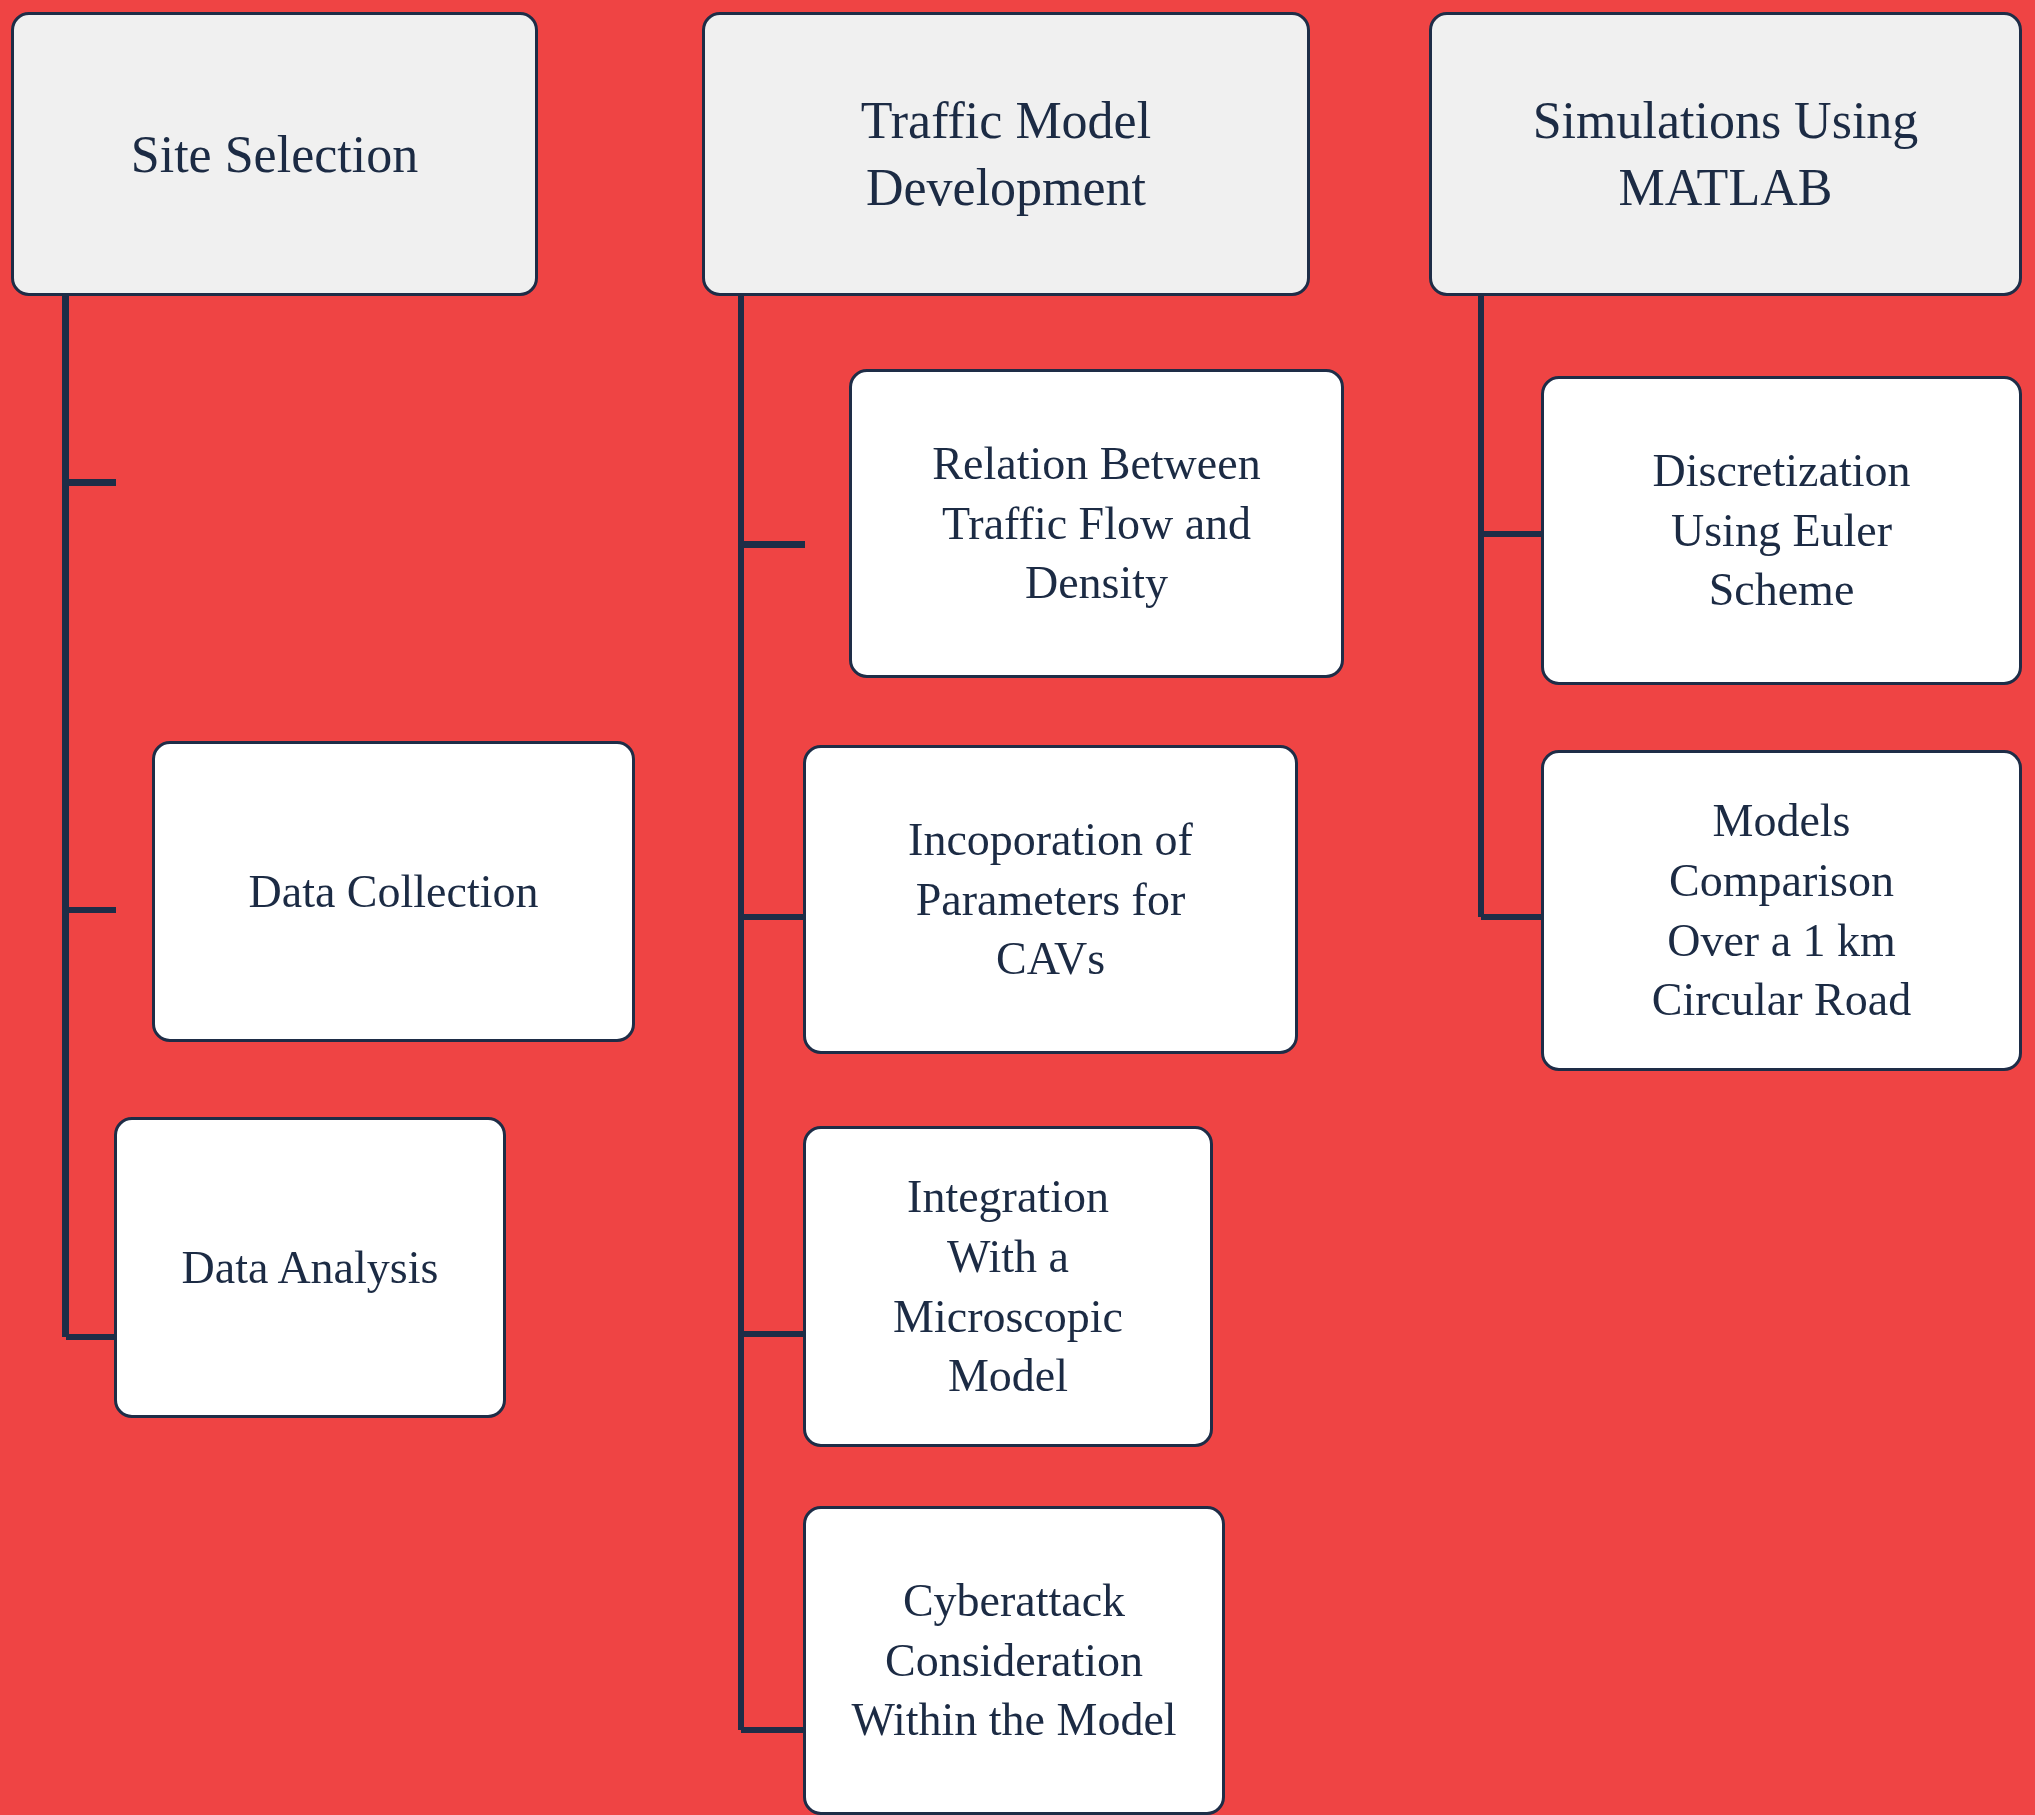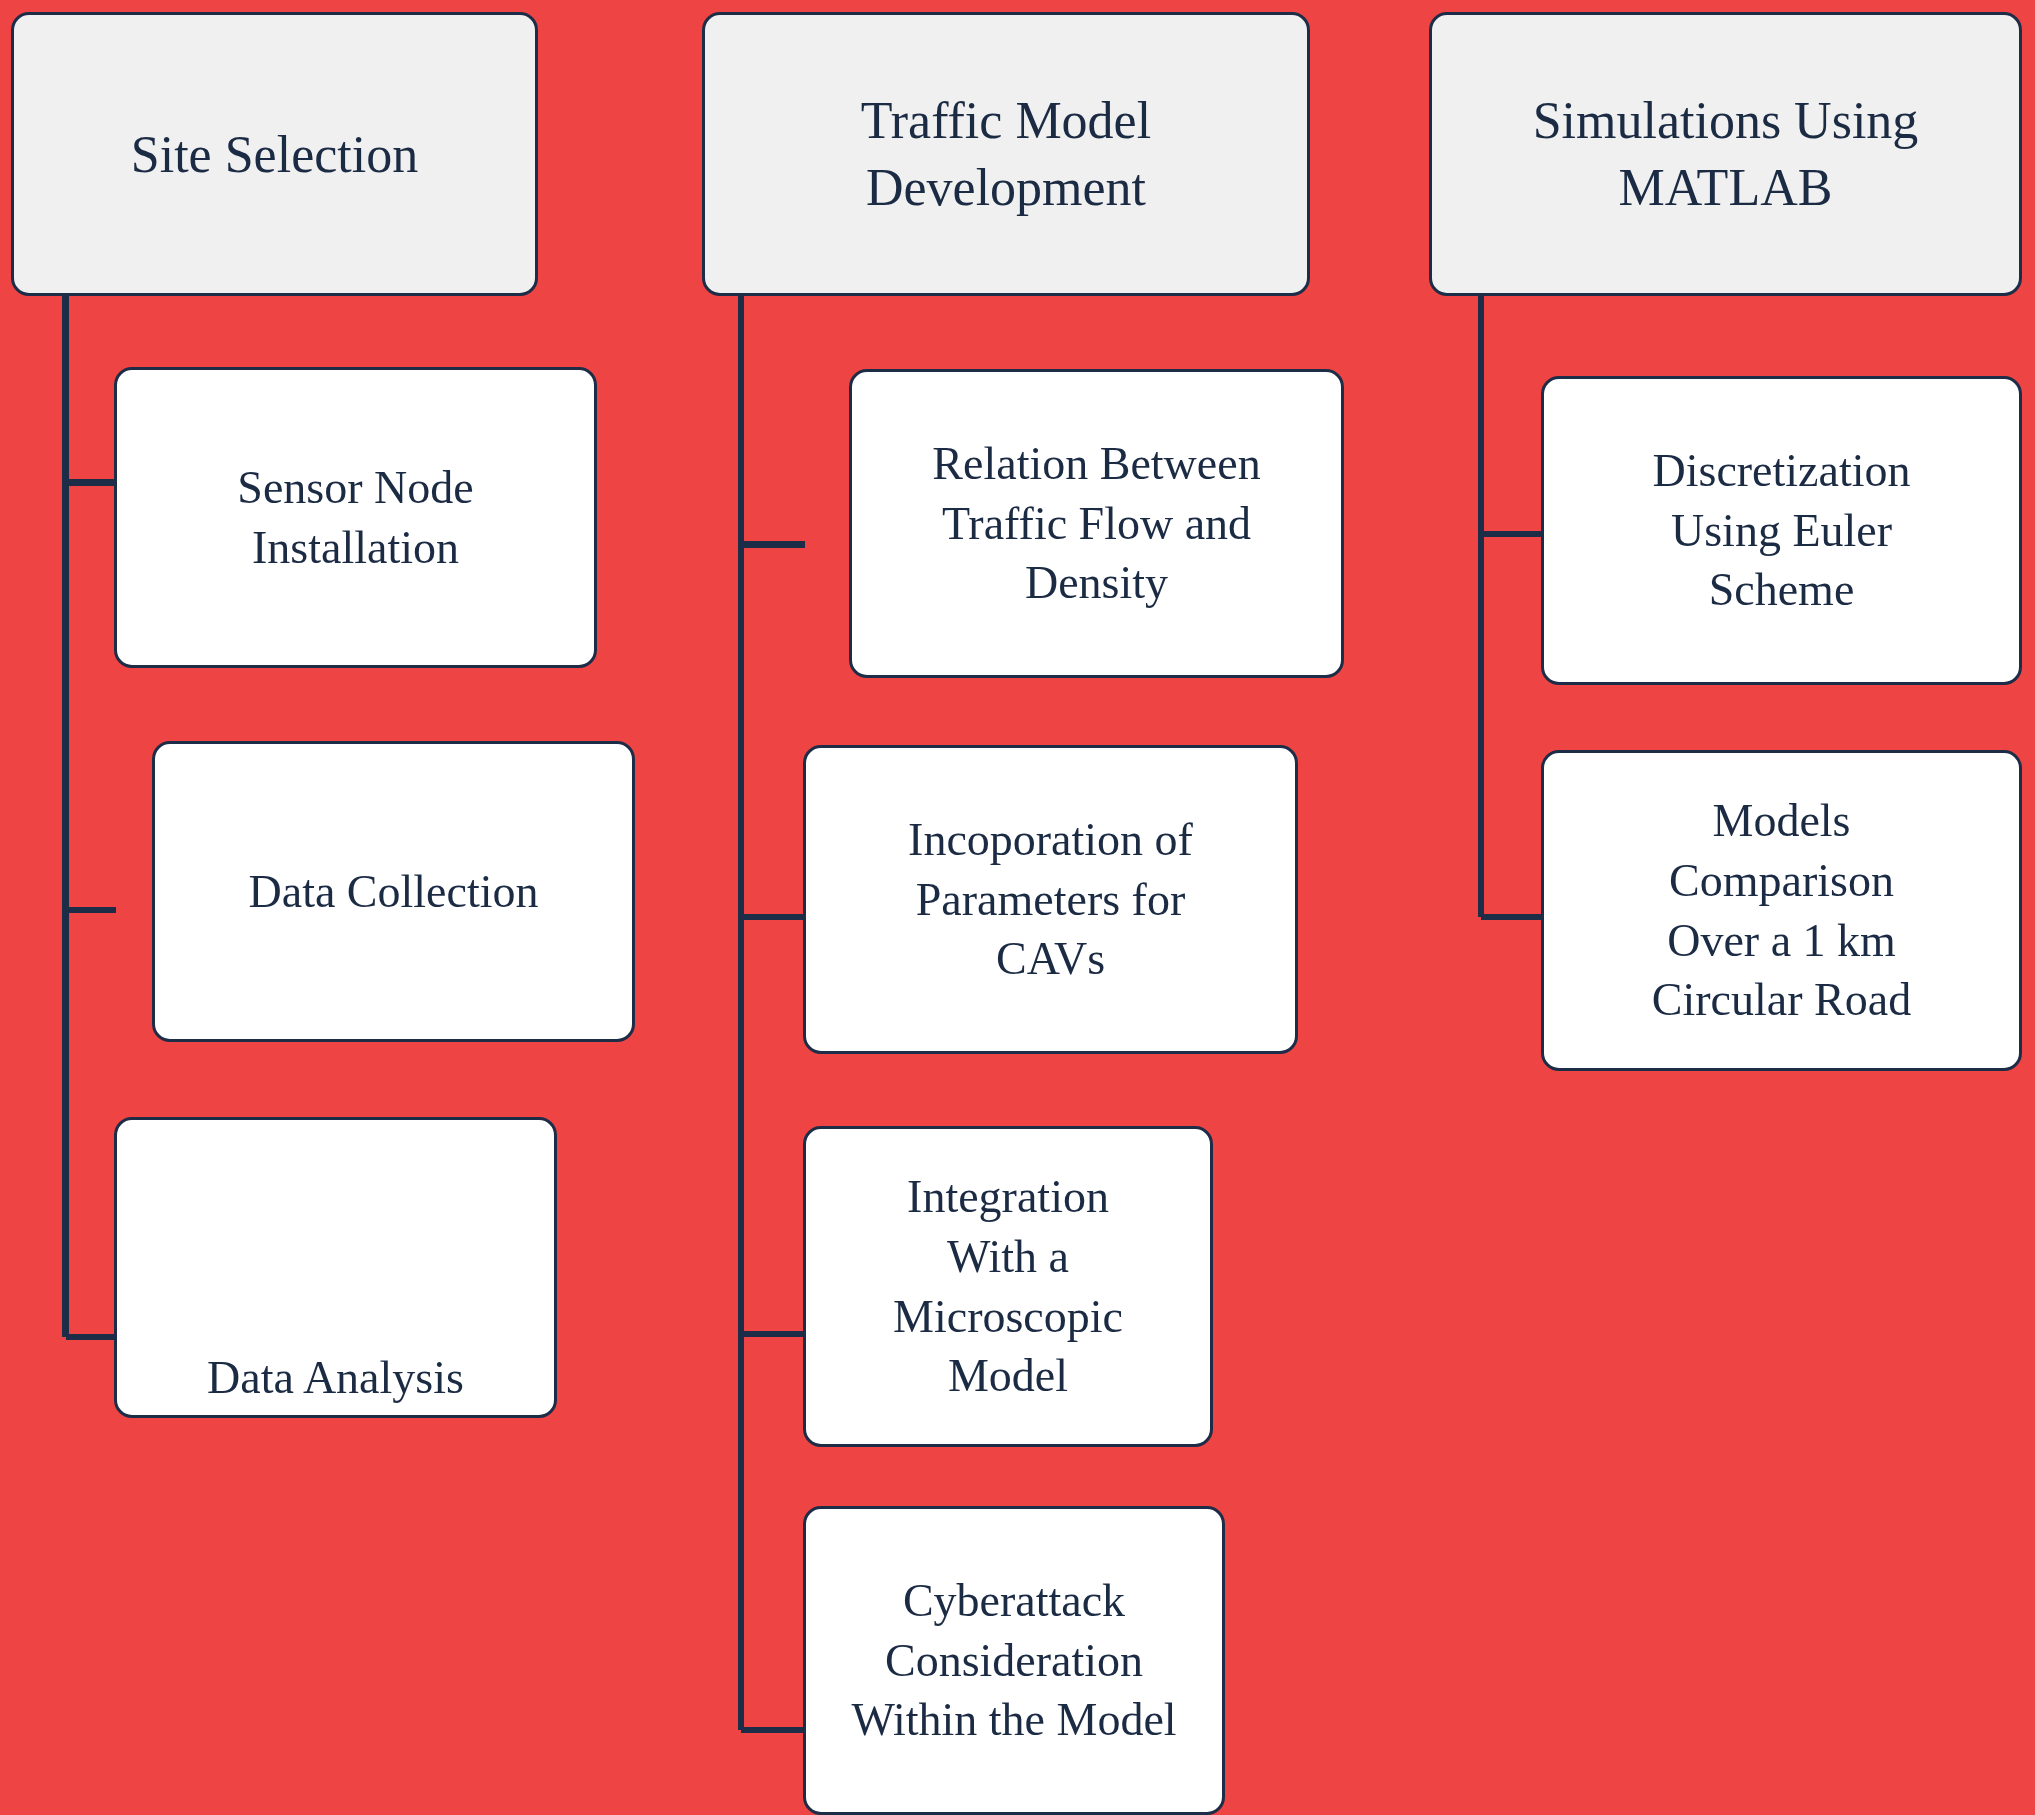--- a/index.html
+++ b/index.html
@@ -71,30 +71,26 @@
       <line x1="2148" y1="427" x2="2148" y2="1330"></line>
       <line x1="2148" y1="775" x2="2238" y2="775"></line>
       <line x1="2148" y1="1330" x2="2238" y2="1330"></line>
     </g>
   </svg>
 
   <div class="node header" style="left:11px; top:12.4px; width:527px; height:284px;">
     <span class="label">Site Selection</span>
   </div>
 
-  <div class="node child" style="left:114px; top:367px; width:483px; height:301px;">
-    <span class="label">Sensor Node
-Installation</span>
-  </div>
 
   <div class="node child" style="left:114px; top:741px; width:483px; height:301px;margin-left:38px;">
     <span class="label">Data Collection</span>
   </div>
 
-  <div class="node child" style="left:114px; top:1117px; width:443px; height:301px;align-items:flex-end;">
+  <div class="node child" style="left:114px; top:1117px; width:392px; height:301px;">
     <span class="label">Data Analysis</span>
   </div>
 
   <div class="node header" style="left:702px; top:12.4px; width:608px; height:284px;">
     <span class="label">Traffic Model
 Development</span>
   </div>
 
   <div class="node child" style="left:849px; top:369px; width:495px; height:309px;">
     <span class="label">Relation Between

